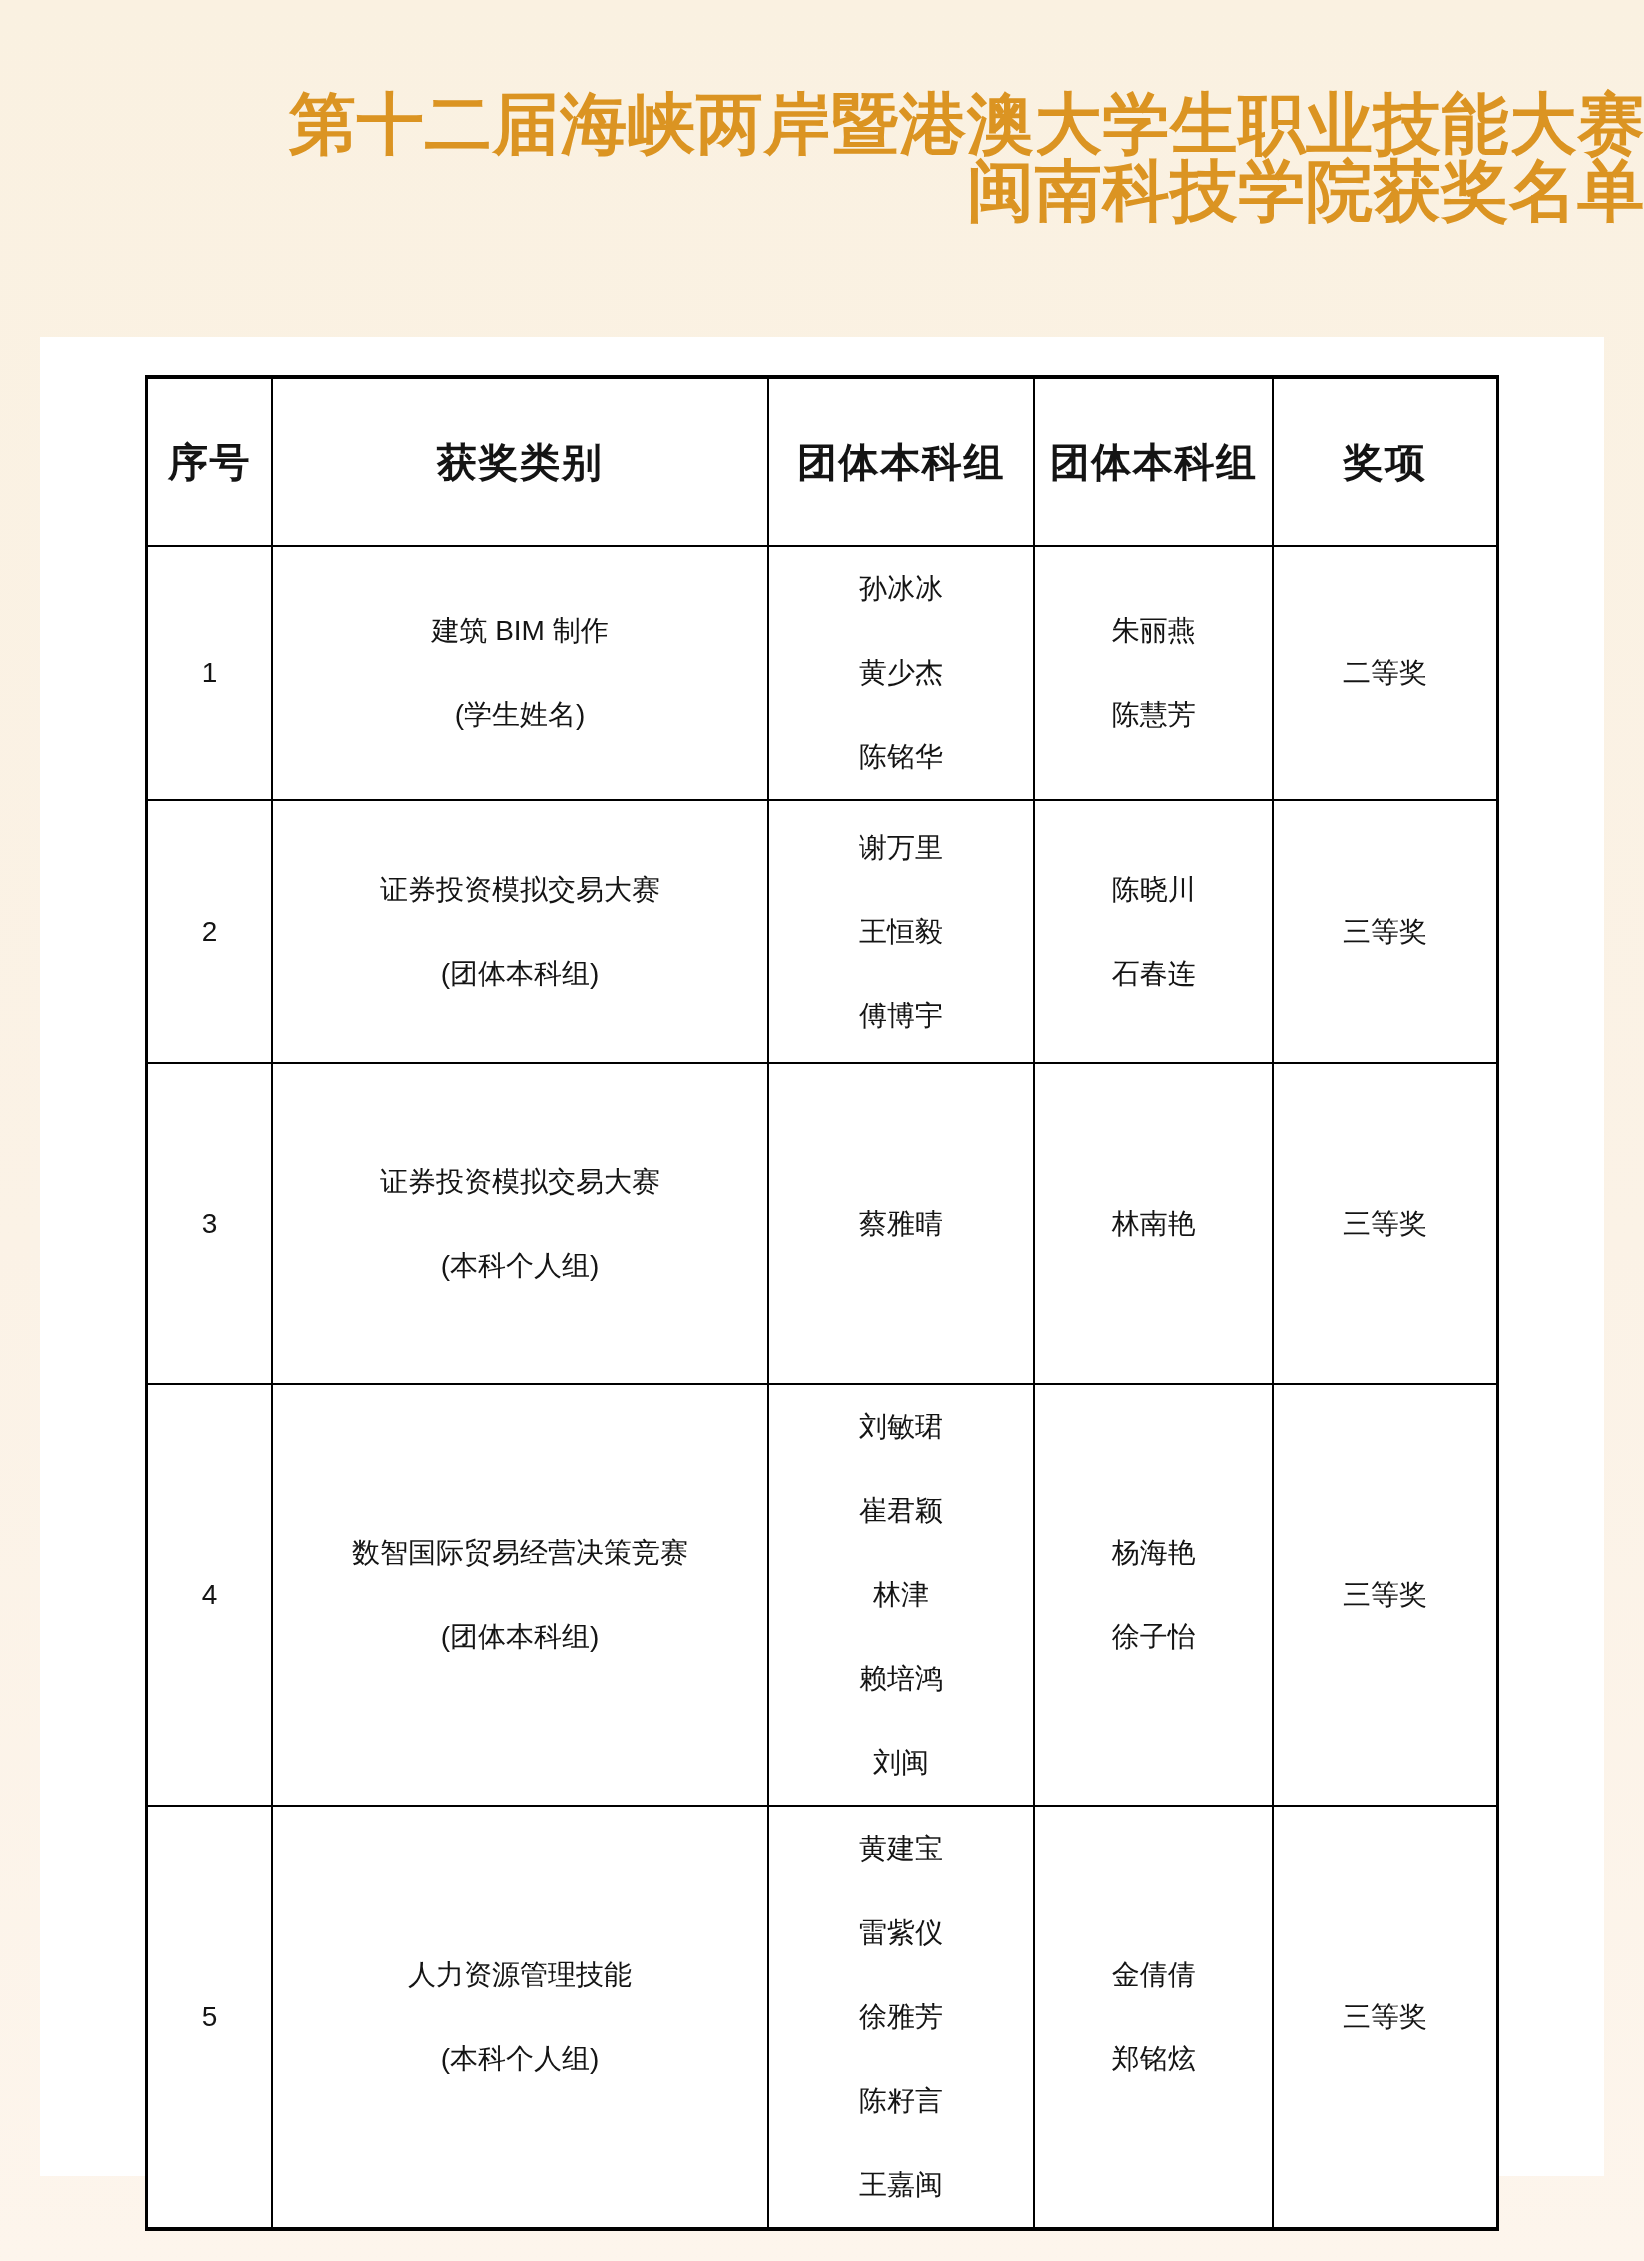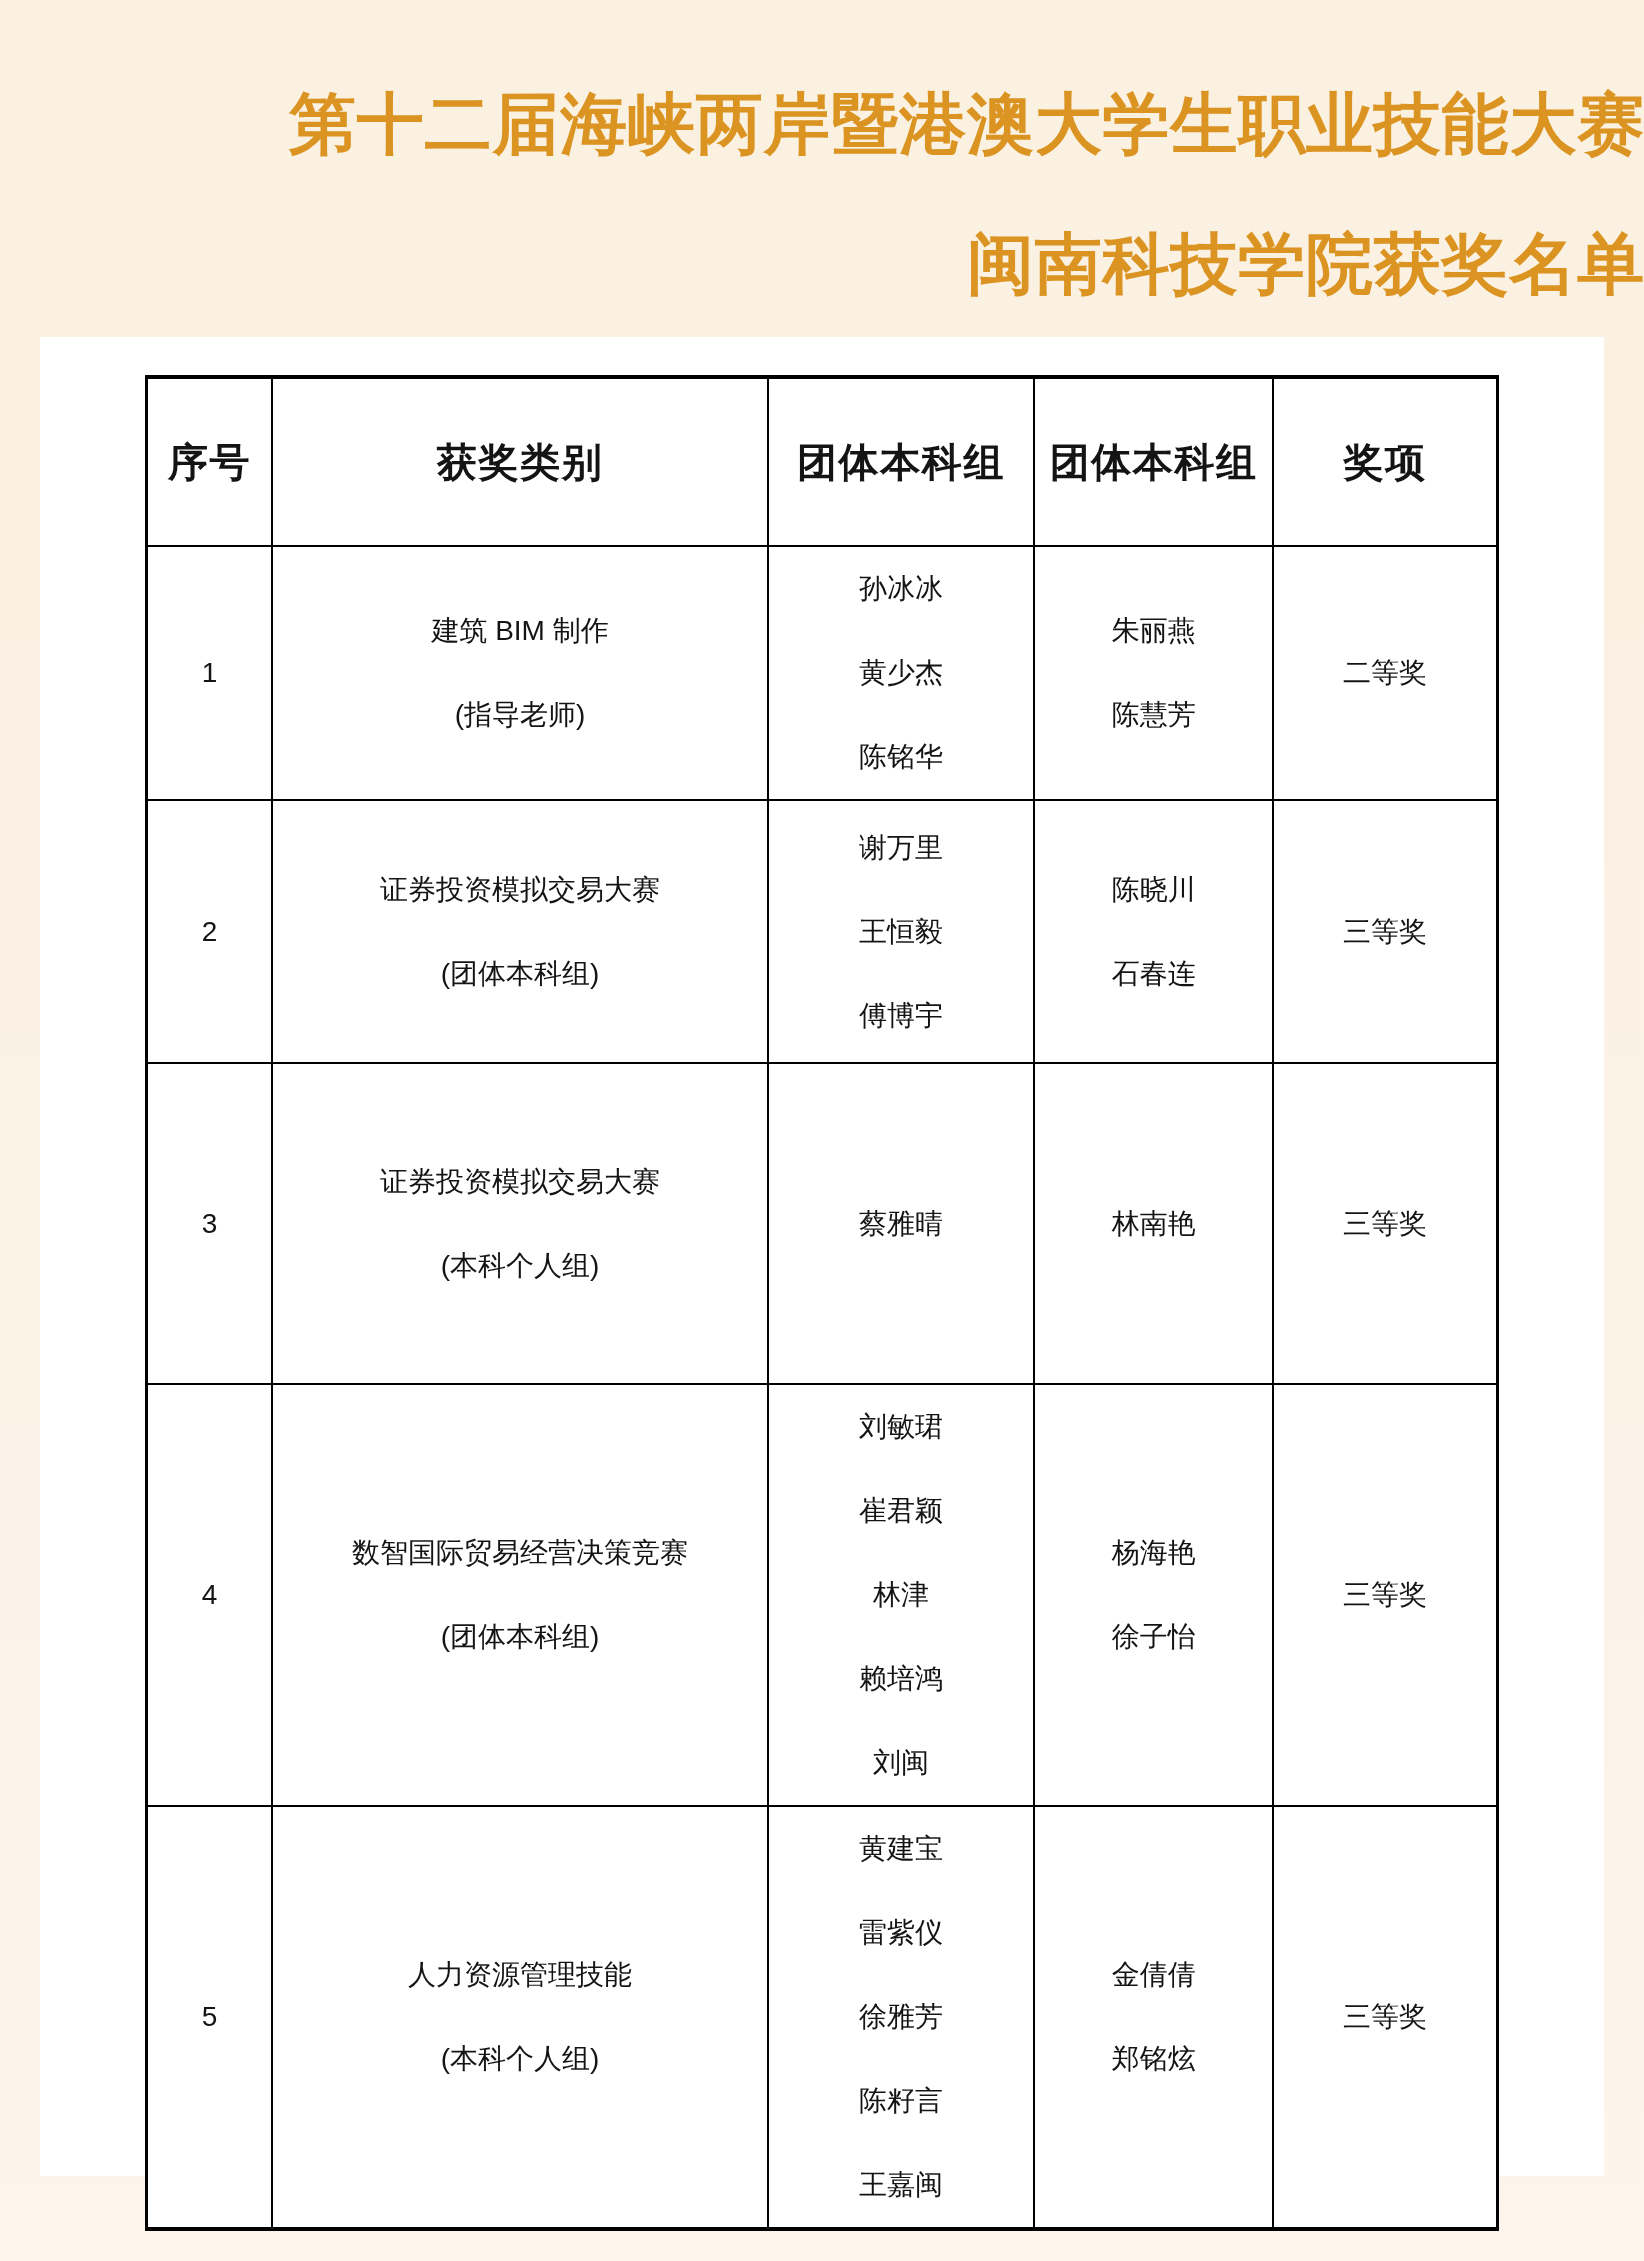--- a/index.html
+++ b/index.html
@@ -18,21 +18,21 @@
     text-align: right;
     color: #db9422;
   }
   .titles h1 {
     margin: 0;
     font-size: 67px;
     line-height: 1;
     font-weight: 800;
     letter-spacing: 0.8px;
   }
-  .titles h1 + h1 { margin-top: 73px; }
+  .titles h1 + h1 { }
 
   
   .panel {
     position: absolute;
     left: 40px;
     top: 337px;
     width: 1564px;
     height: 1839px;
     background: #ffffff;
   }
@@ -99,21 +99,21 @@
           <th>获奖类别</th>
           <th>团体本科组</th>
           <th>团体本科组</th>
           <th>奖项</th>
         </tr>
       </thead>
       <tbody id="awards-tbody">
           <tr>
     <td>1</td>
     <td>建筑 BIM 制作
-(指导老师)</td>
+(学生姓名)</td>
     <td>孙冰冰
 黄少杰
 陈铭华</td>
     <td>朱丽燕
 陈慧芳</td>
     <td>二等奖</td>
   </tr>
           <tr>
     <td>2</td>
     <td>证券投资模拟交易大赛

